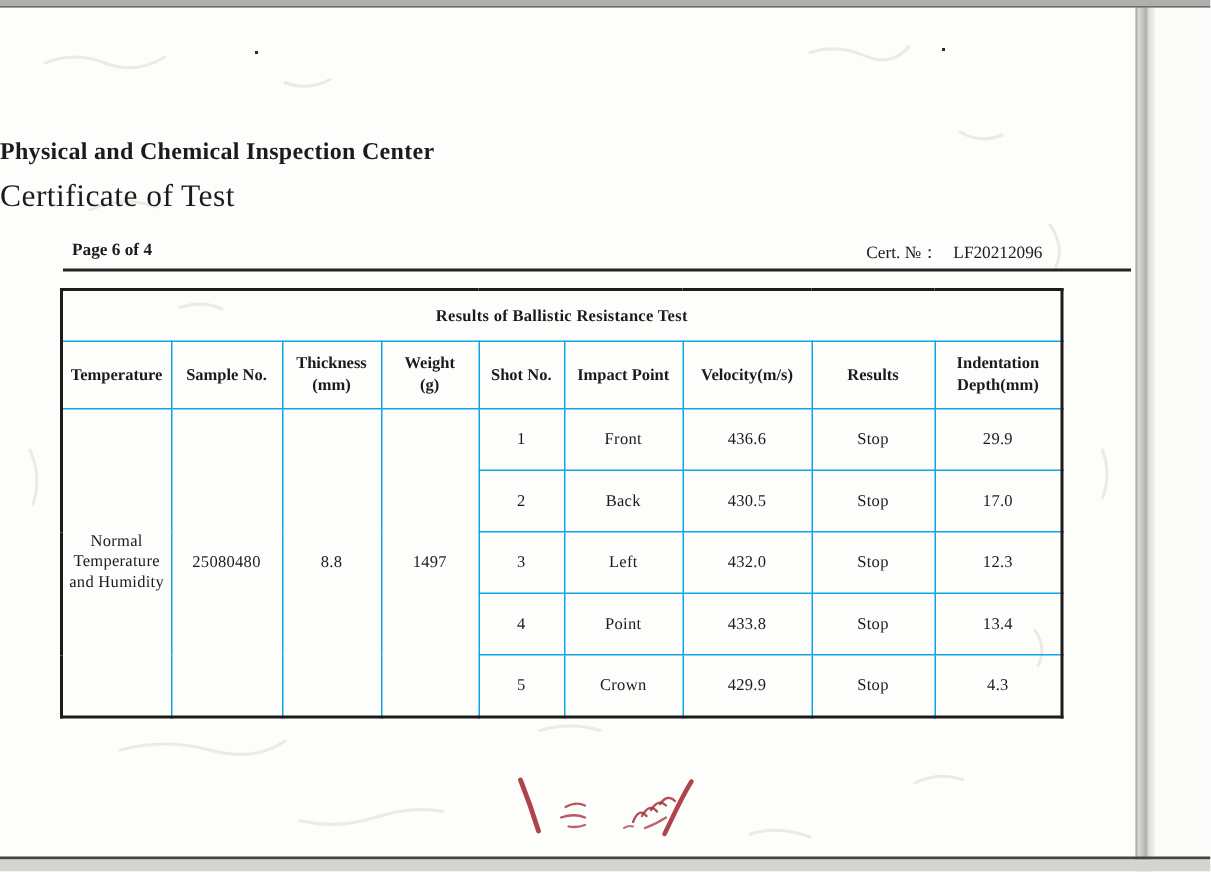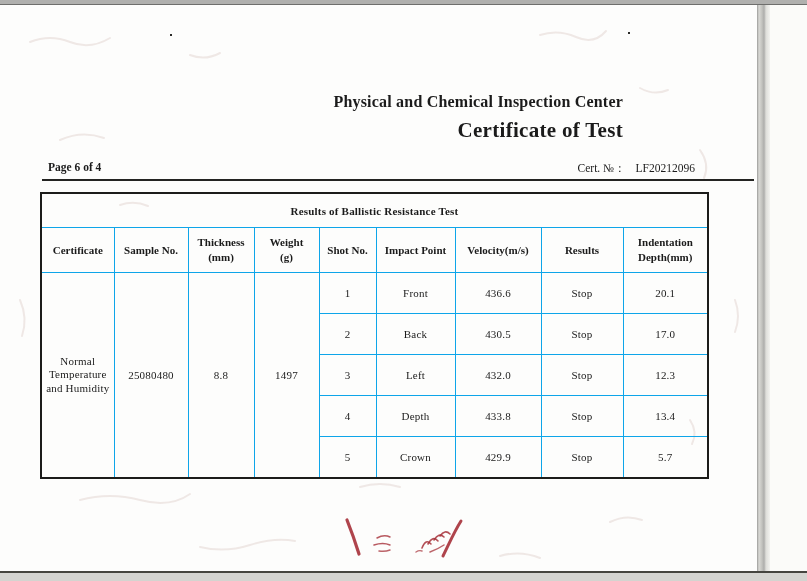--- a/index.html
+++ b/index.html
@@ -13,23 +13,23 @@
   
   .top-band{left:0;top:0;width:807px;height:4px;background:#b0b0ae;border-bottom:1px solid #6e6e6c;z-index:6;}
   .bottom-line{left:0;top:571px;width:807px;height:2px;background:#45453f;z-index:6;}
   .bottom-band{left:0;top:573px;width:807px;height:8px;background:#d4d4d0;z-index:6;}
   .page-gutter{left:757px;top:0;width:13px;height:581px;z-index:5;
     background:linear-gradient(90deg,#9a9a98 0px,#d9d9d5 2px,#c2c2be 5px,#adadab 7px,#dededa 9px,#f2f2ef 13px);}
   .side-page{left:770px;top:0;width:37px;height:581px;background:#fbfbf9;z-index:4;}
   .speck{width:2px;height:2px;background:#2a2a28;z-index:7;}
   
   .sheet{left:0;top:0;width:757px;height:575px;z-index:8;}
-  .heading{left:0;top:92px;width:623px;text-align:right;}
+  .heading{left:0;top:92px;width:623px;text-align:left;}
   .org-line{font-size:16px;font-weight:bold;line-height:19px;letter-spacing:.2px;}
-  .doc-title{font-size:21px;font-weight:bold;margin-top:7px;letter-spacing:.3px;}
+  .doc-title{font-size:21px;font-weight:normal;margin-top:7px;letter-spacing:.3px;}
   .page-label{left:48px;top:161px;font-size:11.5px;font-weight:bold;}
   .cert-line{top:161px;right:62px;font-size:11.5px;font-weight:normal;}
   .cert-line .num{margin-left:10px;}
   .meta-rule{left:42px;top:179px;width:712px;height:2px;background:#24242220;background:#242422;}
   
   table.results{
     position:absolute;left:40px;top:192px;width:667px;
     border-collapse:collapse;table-layout:fixed;
     border:2px solid #1c1c1a;
   }
@@ -104,21 +104,21 @@
       <col style="width:86px">
         <col style="width:82px">
         <col style="width:85px">
     </colgroup>
     <tbody>
       <tr class="title-row">
         <td colspan="9">Results of Ballistic Resistance Test</td>
       </tr>
       <tr class="head-row">
         <th>
-            <span class="l">Certificate</span>
+            <span class="l">Temperature</span>
           </th>
         <th>
             <span class="l">Sample No.</span>
           </th>
         <th>
             <span class="l">Thickness</span>
             <span class="l">(mm)</span>
           </th>
         <th>
             <span class="l">Weight</span>
@@ -143,49 +143,49 @@
       </tr>
       <tr class="data-row">
         <td rowspan="5" class="cond-cell">Normal Temperature and Humidity</td>
         <td rowspan="5">25080480</td>
         <td rowspan="5">8.8</td>
         <td rowspan="5">1497</td>
         <td>1</td>
         <td>Front</td>
         <td>436.6</td>
         <td>Stop</td>
-        <td>20.1</td>
+        <td>29.9</td>
       </tr>
       <tr class="data-row">
         <td>2</td>
         <td>Back</td>
         <td>430.5</td>
         <td>Stop</td>
         <td>17.0</td>
       </tr>
       <tr class="data-row">
         <td>3</td>
         <td>Left</td>
         <td>432.0</td>
         <td>Stop</td>
         <td>12.3</td>
       </tr>
       <tr class="data-row">
         <td>4</td>
-        <td>Depth</td>
+        <td>Point</td>
         <td>433.8</td>
         <td>Stop</td>
         <td>13.4</td>
       </tr>
       <tr class="data-row">
         <td>5</td>
         <td>Crown</td>
         <td>429.9</td>
         <td>Stop</td>
-        <td>5.7</td>
+        <td>4.3</td>
       </tr>
     </tbody>
   </table>
 </div>
 
 <svg class="abs red-svg" width="150" height="50" viewBox="0 0 150 50">
   <g fill="none" stroke="#a63038" stroke-linecap="round">
     <path d="M17,6 C21,16 25,27 29,40" stroke-width="3.2" opacity="0.9"></path>
     <path d="M47,24 q7,-4 13,-1" stroke-width="1.5" opacity="0.8"></path>
     <path d="M44,31 q9,-3 16,0" stroke-width="1.5" opacity="0.8"></path>

